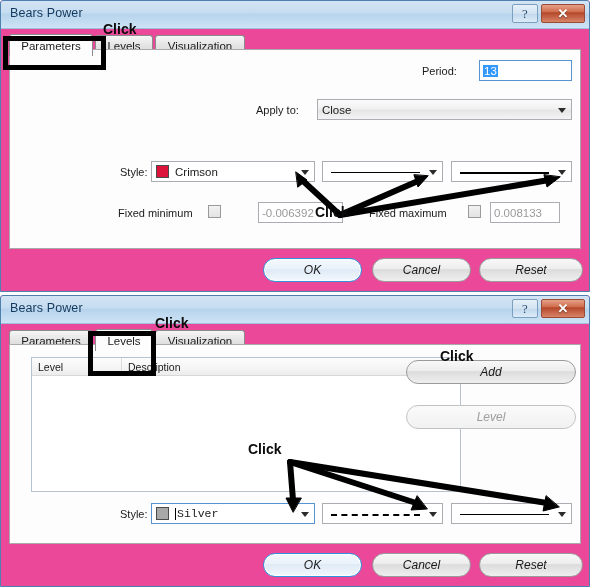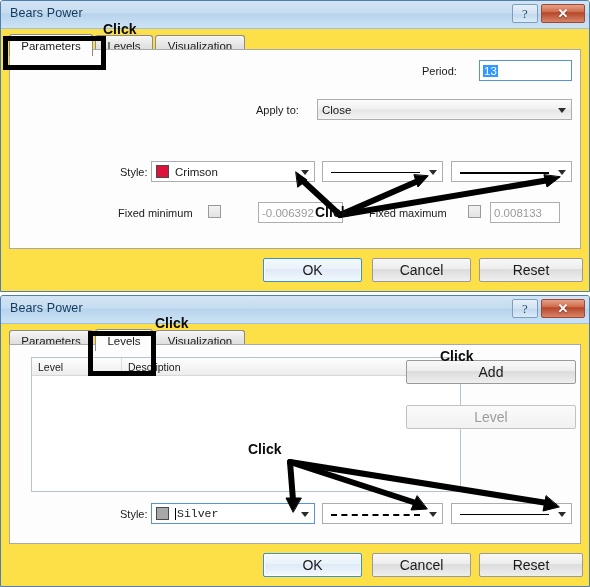--- a/index.html
+++ b/index.html
@@ -16,21 +16,21 @@
     overflow: hidden;
     position: relative;
   }
 
   
   .window {
     position: absolute;
     left: 0;
     width: 590px;
     box-sizing: border-box;
-    background: #fde047;
+    background: #ec4899;
     border: 1px solid #4f7fae;
     border-radius: 3px 3px 0 0;
     overflow: hidden;
   }
   .window.top    { top: 0;   height: 292px; }
   .window.bottom { top: 295px; height: 292px; }
 
   .titlebar {
     position: relative;
     height: 27px;
@@ -193,27 +193,28 @@
     height: 13px;
     box-sizing: border-box;
     border: 1px solid #9a9a9a;
     background: linear-gradient(to bottom, #f2f2f2, #e3e3e3);
   }
 
   .btn {
     position: absolute;
     box-sizing: border-box;
     border: 1px solid #9a9a9a;
-    border-radius: 2px;
+    border-radius: 12px;
     background: linear-gradient(to bottom, #f8f8f8 0%, #ededed 45%, #dcdcdc 48%, #efefef 100%);
-    font-size: 14px;
+    font-size: 12px;
     color: #1a1a1a;
     display: flex;
     align-items: center;
     justify-content: center;
+    font-style: italic;
   }
   .btn.default {
     border: 1px solid #2f93dd;
     box-shadow: inset 0 0 0 1px #ffffff;
     background: linear-gradient(to bottom, #f4f9fd 0%, #e9f2fa 45%, #dfeaf7 48%, #f2f8fd 100%);
   }
   .btn.disabled { color: #9d9d9d; border-color: #c2c2c2;
     background: linear-gradient(to bottom, #fafafa, #f1f1f1); }
 
   

